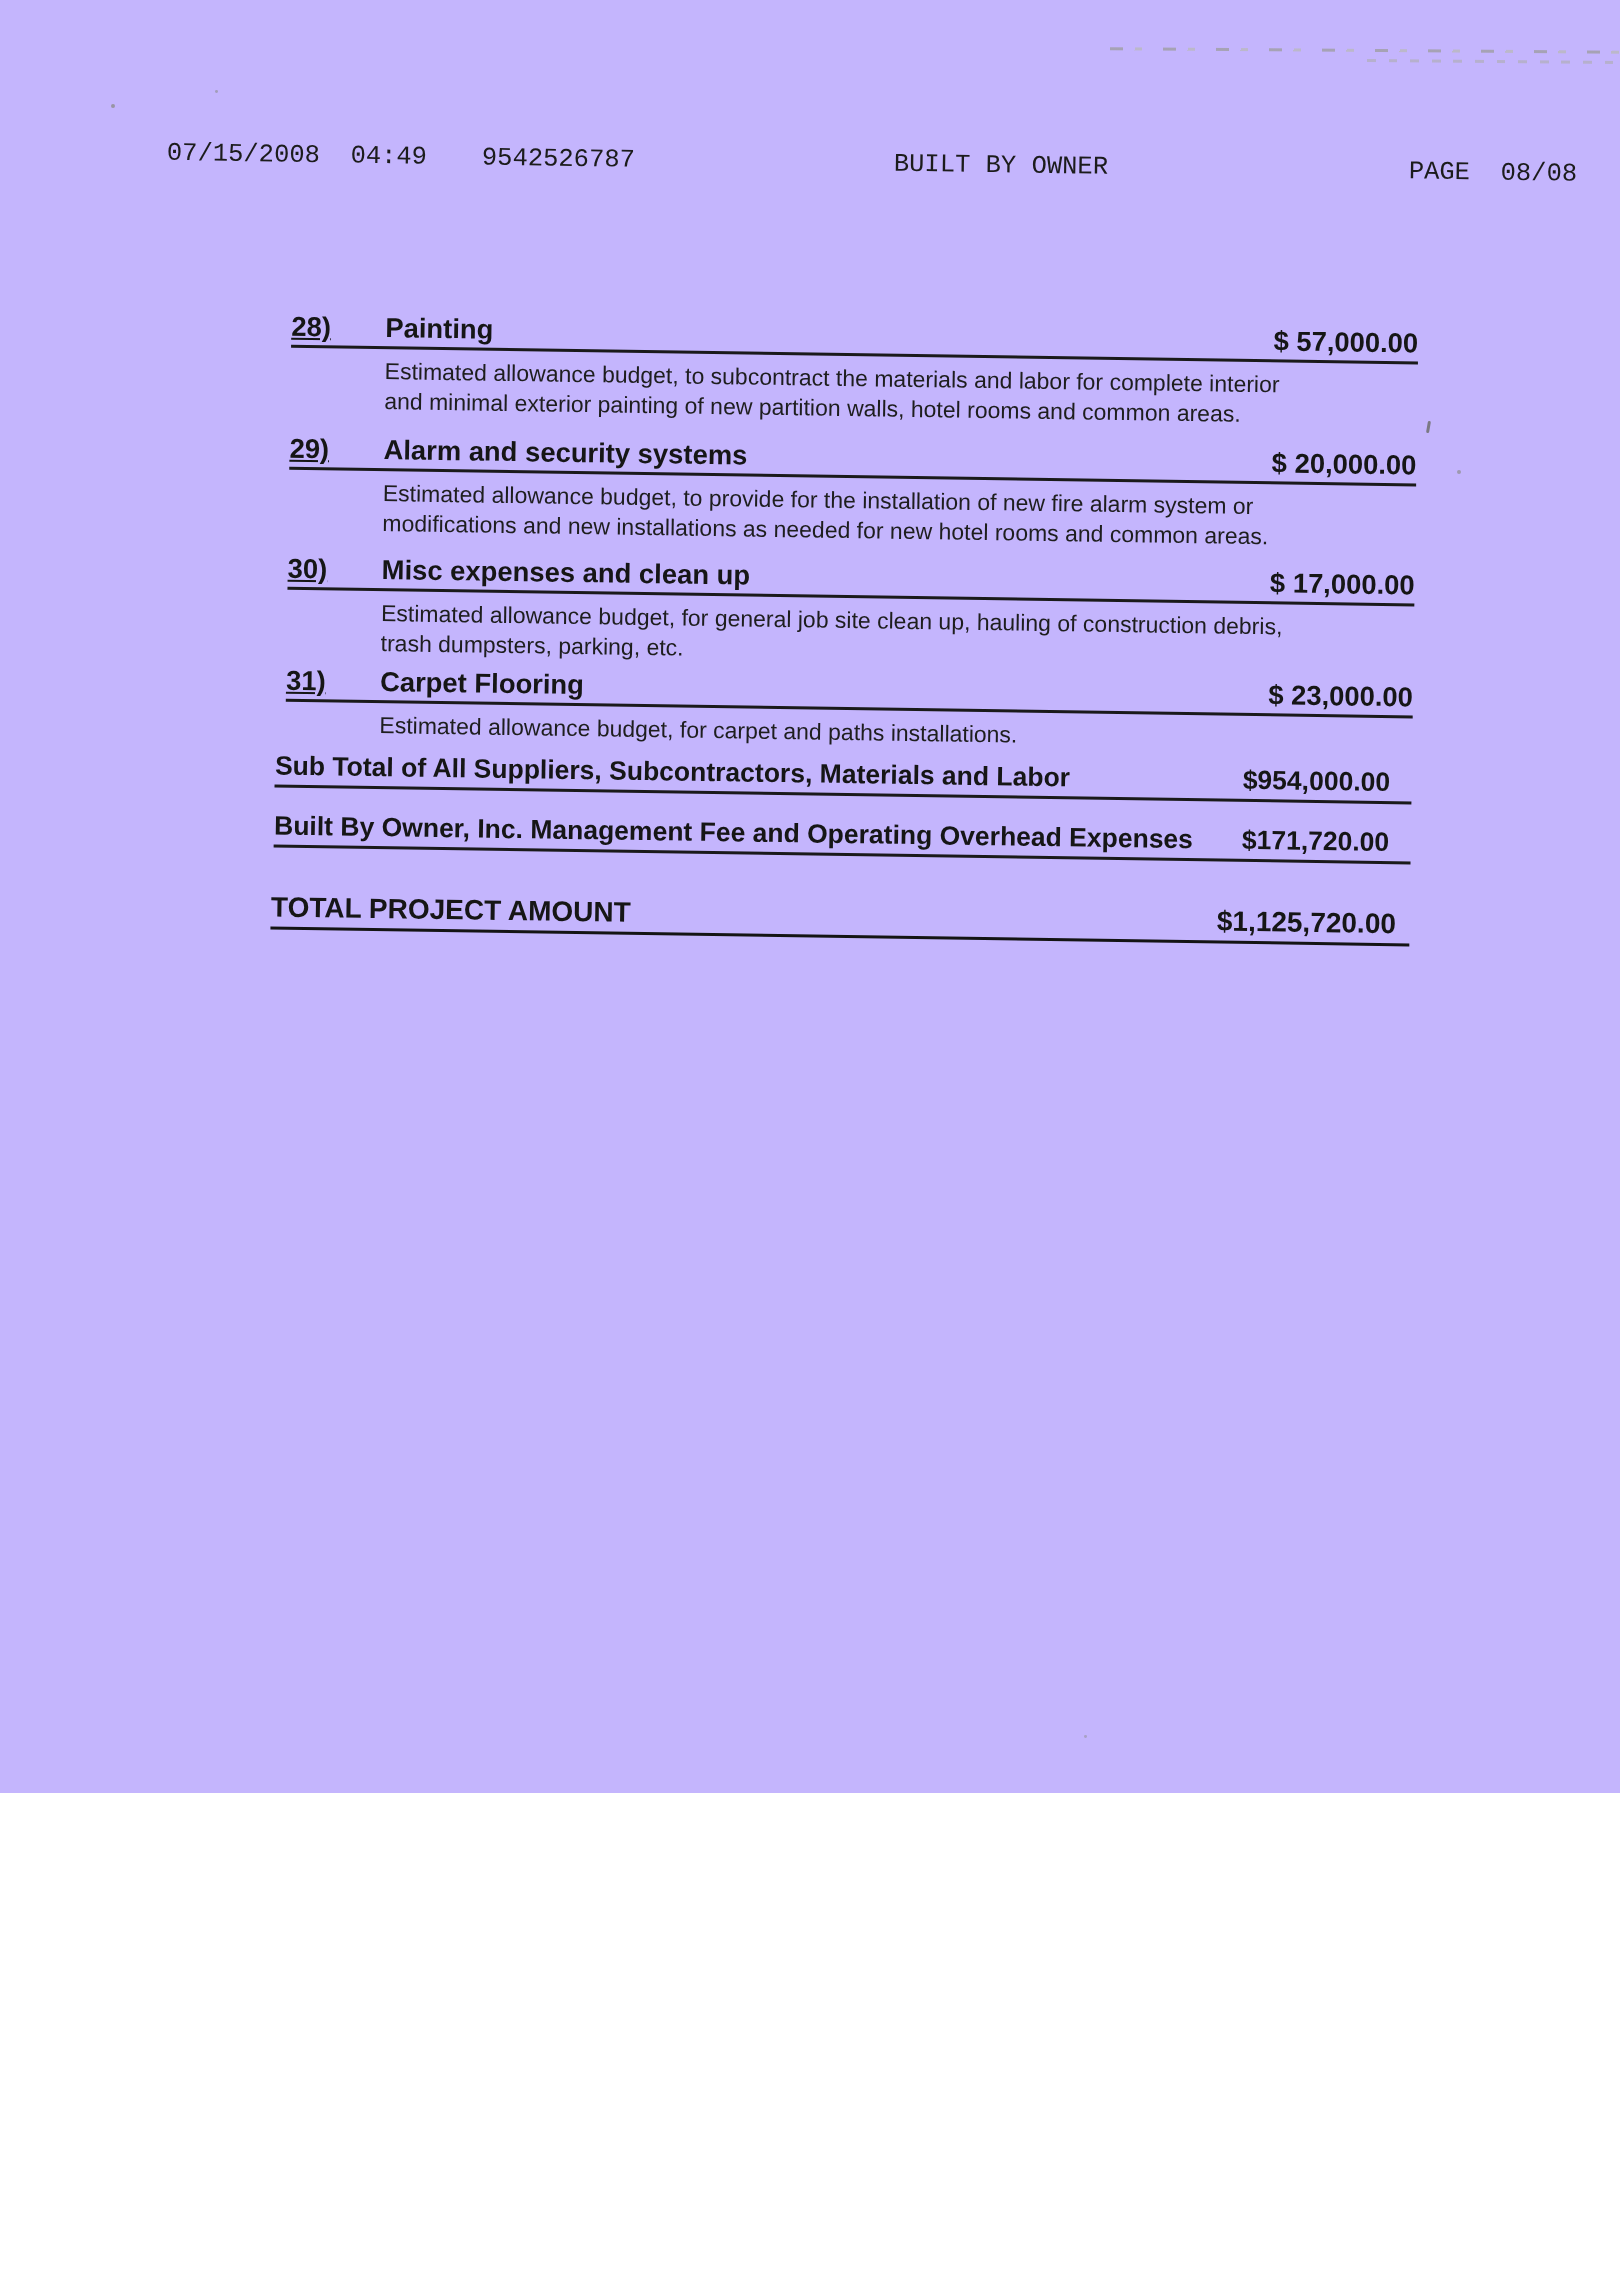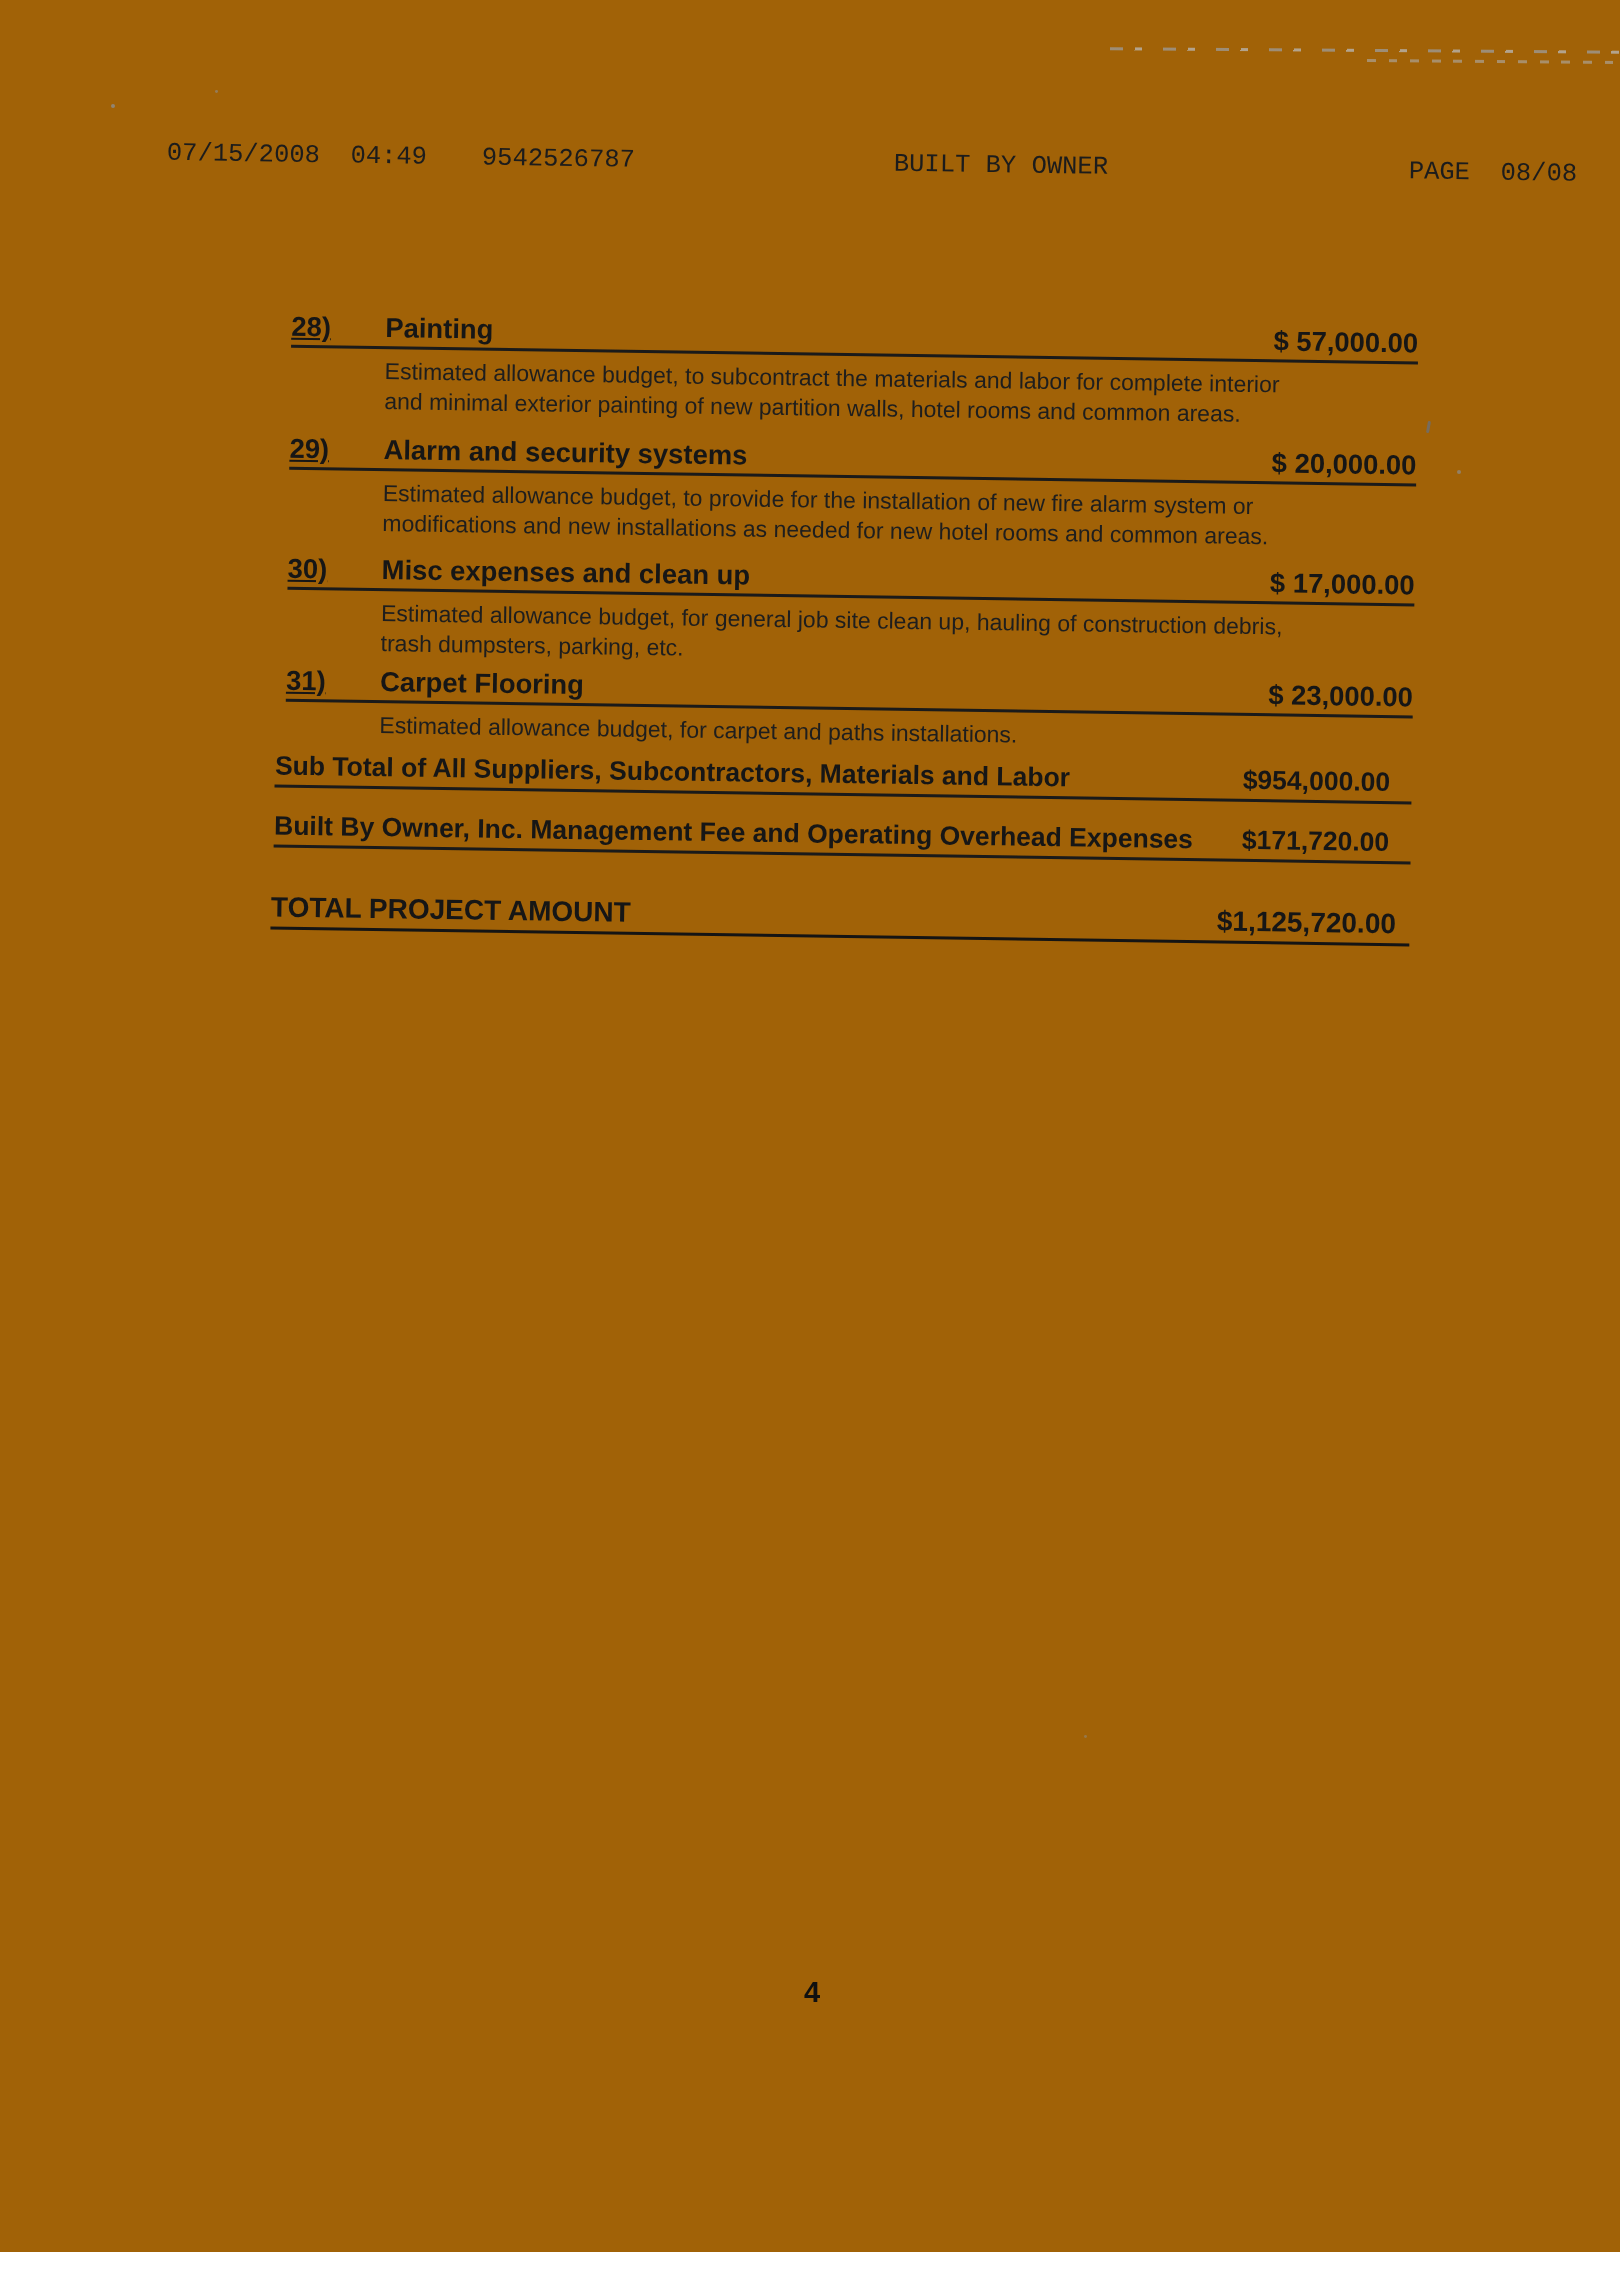--- a/index.html
+++ b/index.html
@@ -3,22 +3,22 @@
 <meta charset="utf-8">
 <style>
   html, body {
     margin: 0;
     padding: 0;
     background: #ffffff;
   }
   .page {
     position: relative;
     width: 1620px;
-    height: 2252px;
-    background: #a16207;
+    height: 1793px;
+    background: #c4b5fd;
     overflow: hidden;
     font-family: "Liberation Sans", sans-serif;
     color: #161616;
   }
   .skew {
     position: absolute;
     left: 0; top: 0; right: 0; bottom: 0;
     transform: rotate(0.85deg);
     transform-origin: 176px 147px;
   }

